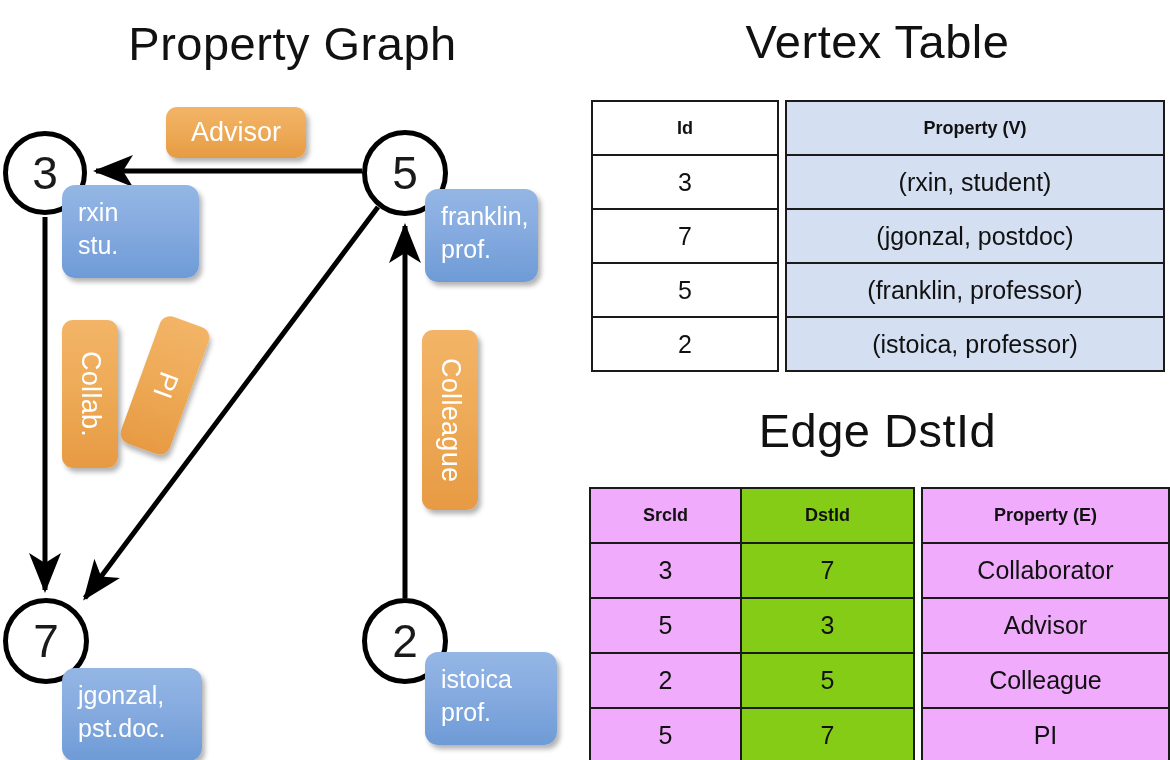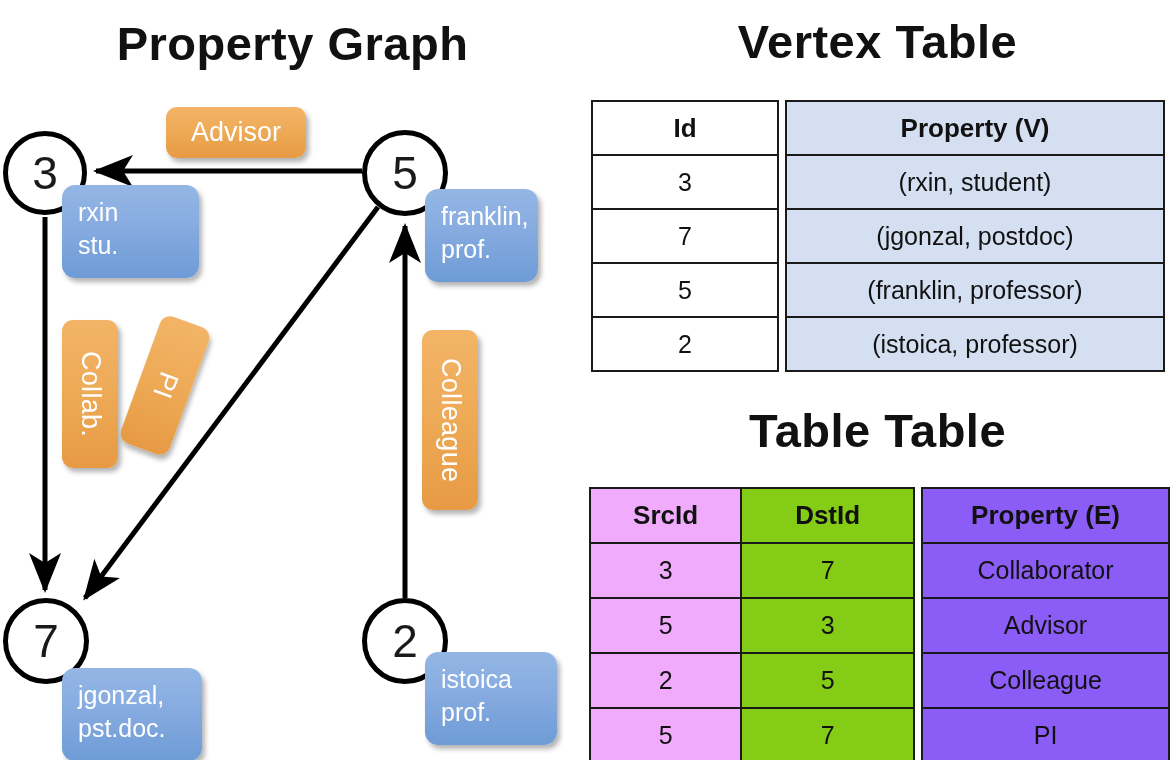--- a/index.html
+++ b/index.html
@@ -12,21 +12,21 @@
     height: 760px;
     position: relative;
     overflow: hidden;
     font-family: "Liberation Sans", sans-serif;
     color: #000000;
   }
 
   
   .title {
     position: absolute;
-    font-weight: 700;
+    font-weight: 400;
     font-size: 47px;
     letter-spacing: 0.5px;
     color: #111111;
     white-space: nowrap;
     font-family: "Liberation Sans", sans-serif;
   }
   #title-property-graph { left: 0px;  top: 16px;  width: 585px; text-align: center; }
   #title-vertex-table   { left: 585px; top: 14px; width: 585px; text-align: center; }
   #title-edge-table     { left: 585px; top: 403px; width: 585px; text-align: center; }
 
@@ -125,40 +125,40 @@
   .tbl table { border-collapse: collapse; table-layout: fixed; }
   .tbl td, .tbl th {
     border: 2px solid #1a1a1a;
     text-align: center;
     font-weight: normal;
     font-size: 25px;
     color: #111111;
     padding: 0;
     font-family: "Liberation Sans", sans-serif;
   }
-  .tbl th { font-weight: bold; font-size: 26px; }
+  .tbl th { font-weight: bold; font-size: 18px; }
   .gap-col { border: none !important; width: 6px; padding: 0; background: #ffffff; }
 
   #vertex-table { left: 591px; top: 100px; }
   #vertex-table td, #vertex-table th { height: 52px; }
   #vertex-table .c-id   { width: 184px; background: #ffffff; }
   #vertex-table .c-prop { width: 376px; background: #d4dff1; }
 
   #edge-table { left: 589px; top: 487px; }
   #edge-table td, #edge-table th { height: 53px; }
   #edge-table .c-src  { width: 150px; background: #f0abfc; }
   #edge-table .c-dst  { width: 172px; background: #84cc16; }
-  #edge-table .c-prop { width: 246px; background: #8b5cf6; margin-top: 40px; }
+  #edge-table .c-prop { width: 246px; background: #f0abfc; margin-top: 40px; }
 </style>
 </head>
 <body>
 
 <div class="title" id="title-property-graph">Property Graph</div>
 <div class="title" id="title-vertex-table">Vertex Table</div>
-<div class="title" id="title-edge-table">Table Table</div>
+<div class="title" id="title-edge-table">Edge DstId</div>
 
 <div id="graph-panel">
 
   <svg id="graph-svg" viewBox="0 0 585 760">
     <defs>
       <marker id="arrowhead" markerWidth="9" markerHeight="9" refX="7.4" refY="3.2" orient="auto" markerUnits="strokeWidth">
         <path d="M0,0 L8,3.2 L0,6.4 L2,3.2 z" fill="#000000"></path>
       </marker>
     </defs>
 

